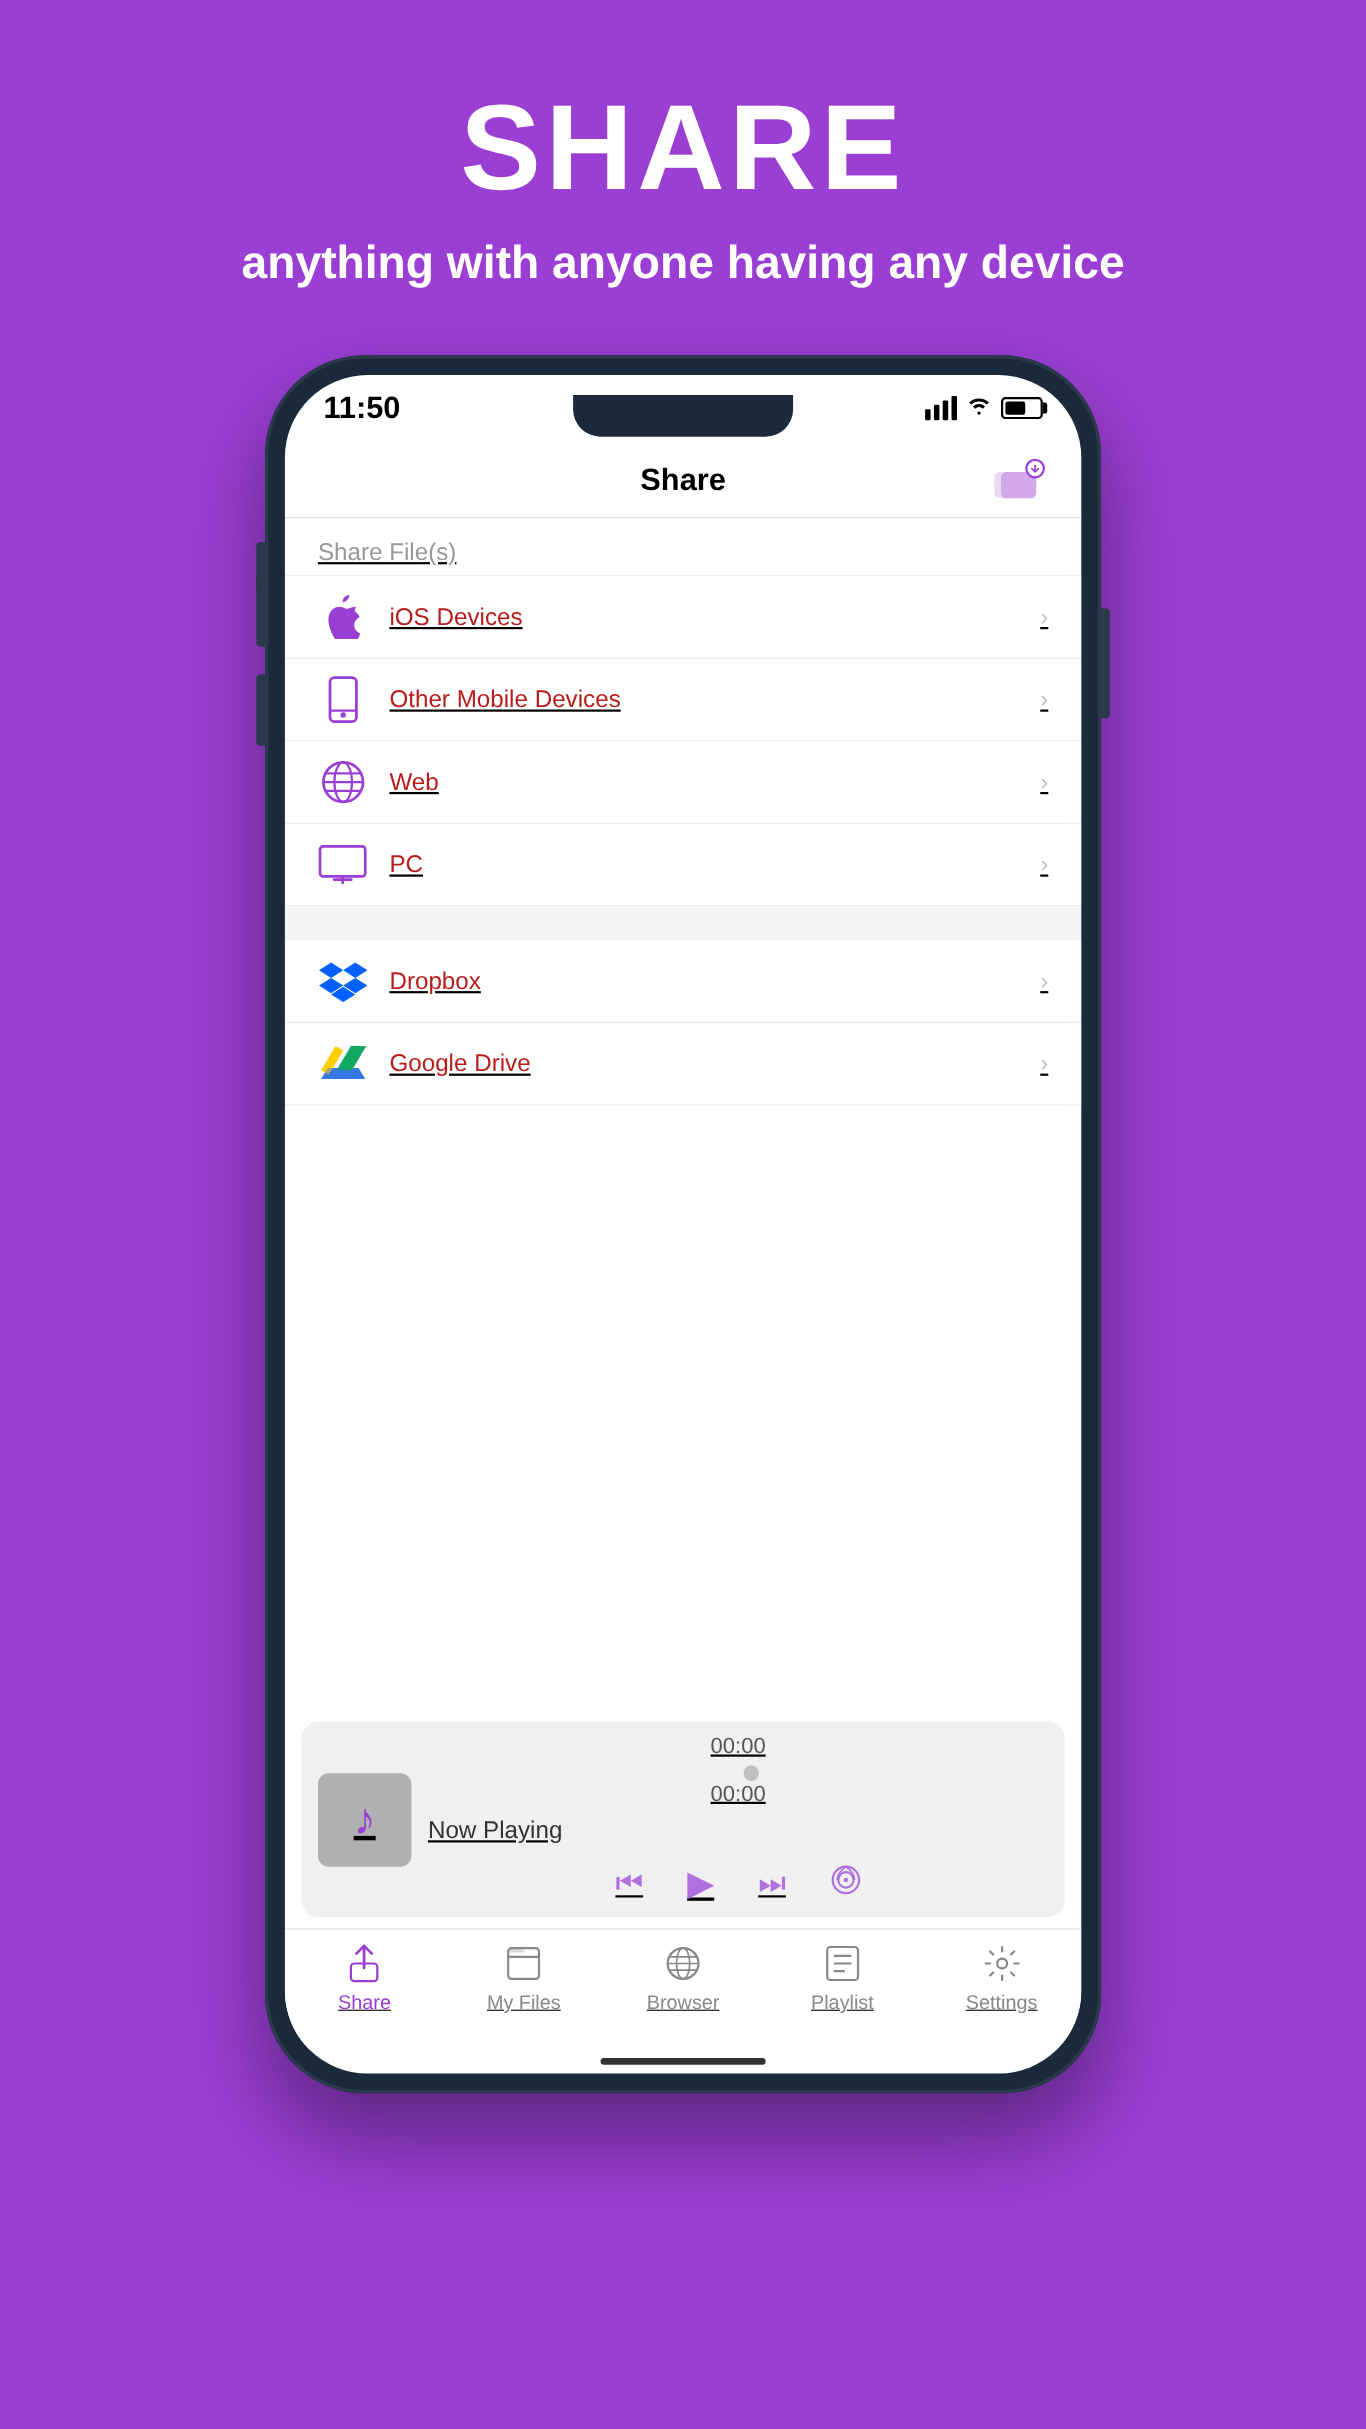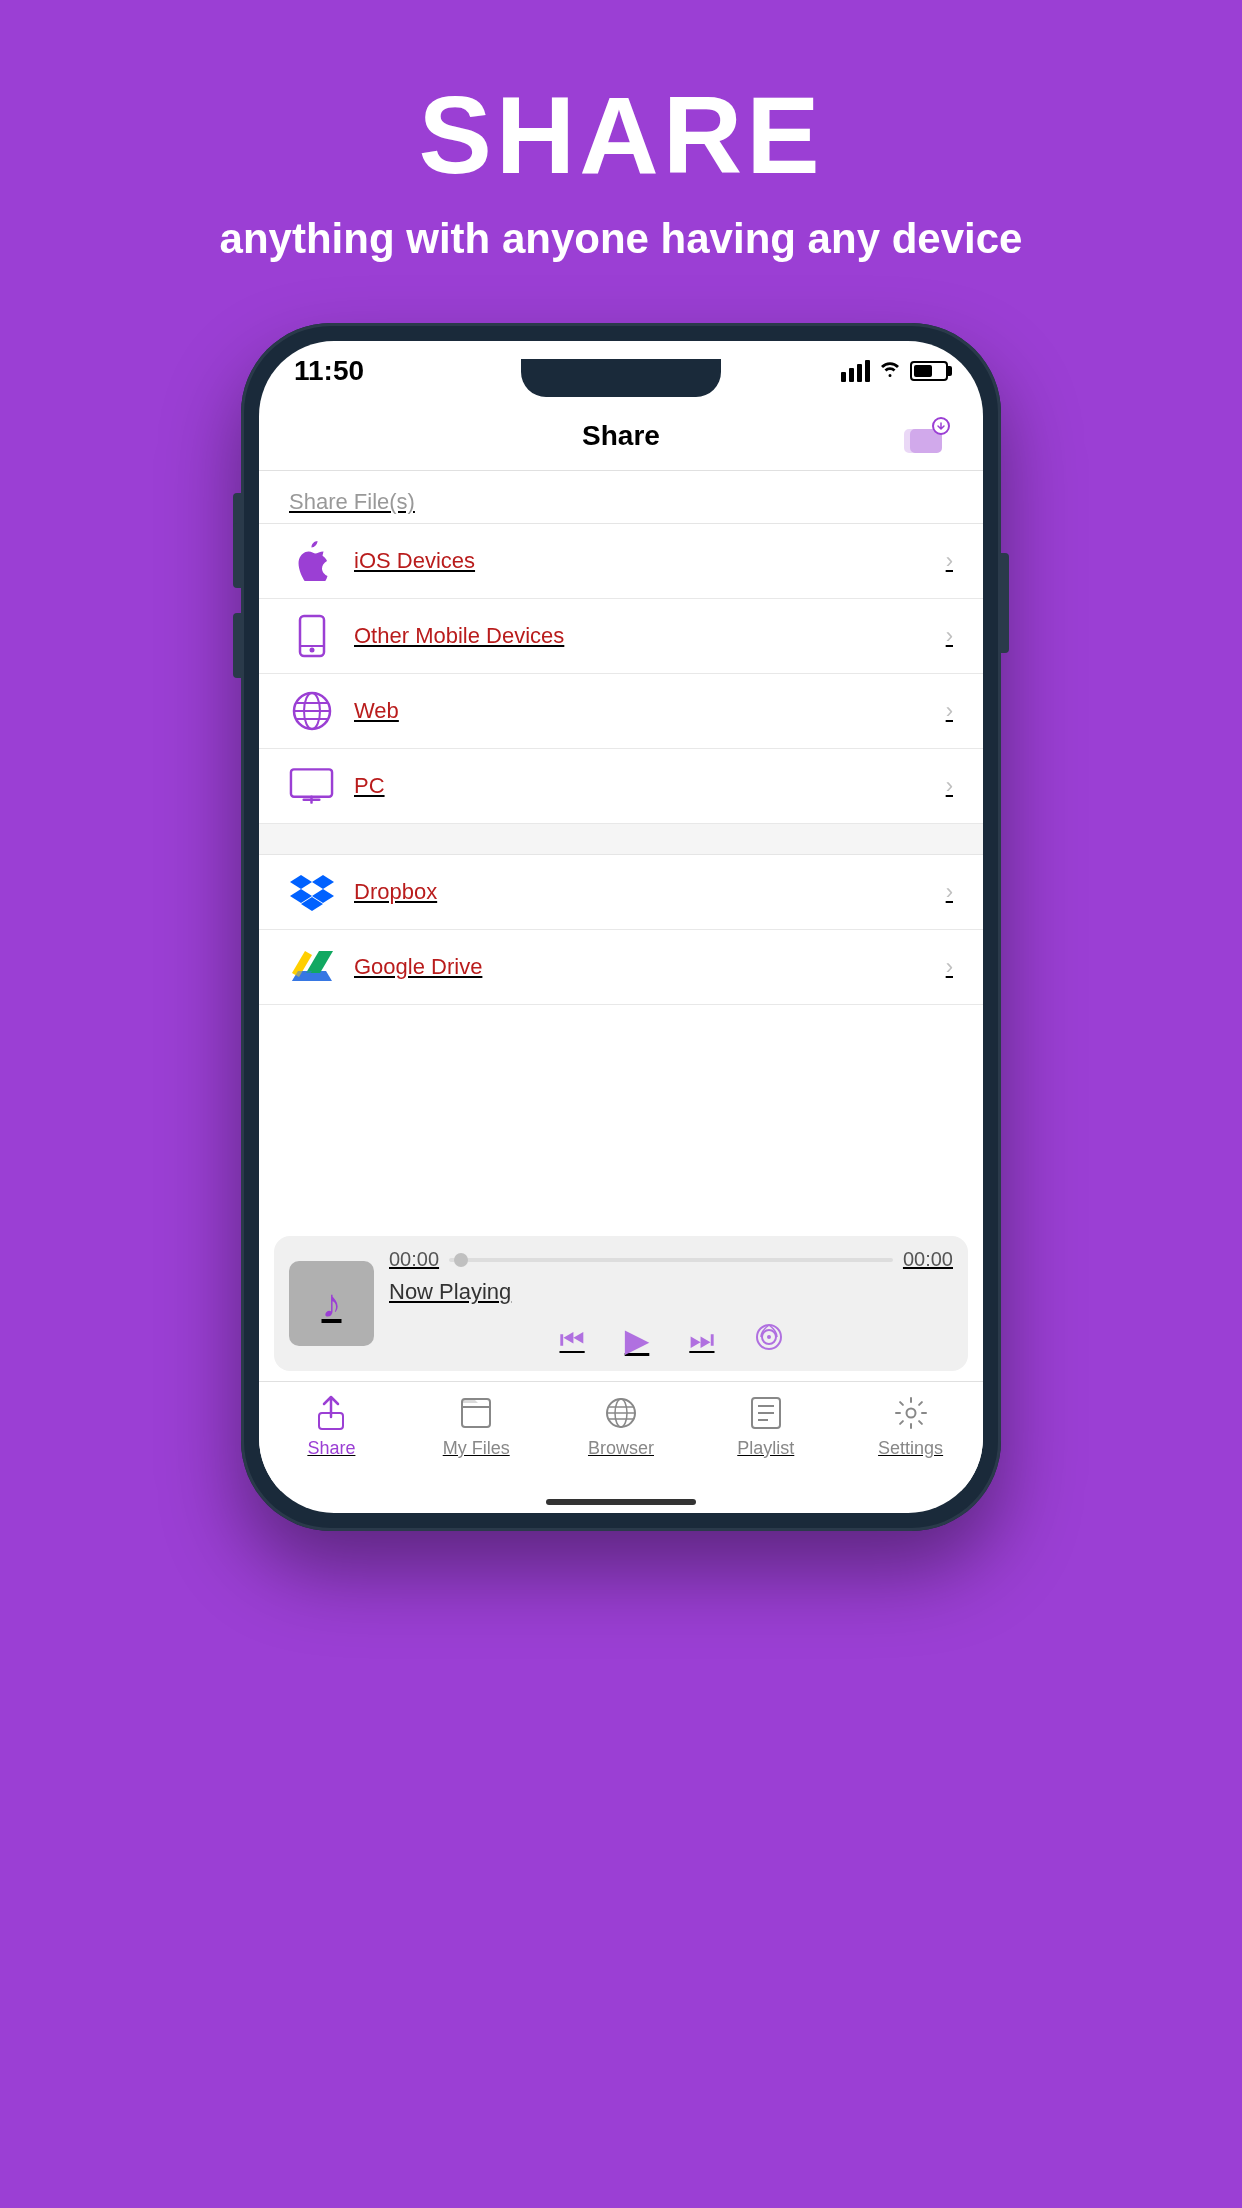--- a/index.html
+++ b/index.html
@@ -32,21 +32,21 @@
     .header-subtitle {
       font-size: 42px;
       font-weight: 700;
       color: #ffffff;
       margin-top: 25px;
     }
 
     .phone-wrapper {
       position: relative;
       width: 760px;
-      height: 1208px;
+      height: 1580px;
       margin-top: 10px;
     }
 
     .phone-frame {
       position: absolute;
       top: 0; left: 0; right: 0; bottom: 0;
       background: #1a2a3a;
       border-radius: 90px;
       box-shadow: 0 40px 80px rgba(0,0,0,0.4), inset 0 0 0 3px #2a3a4a;
     }
@@ -301,20 +301,21 @@
       flex-direction: column;
       gap: 8px;
     }
 
     .media-time-row {
       display: flex;
       align-items: center;
       gap: 10px;
       font-size: 20px;
       color: #555;
+      flex-direction: column;
     }
 
     .media-progress {
       flex: 1;
       height: 4px;
       background: #ddd;
       border-radius: 2px;
       position: relative;
     }
 

